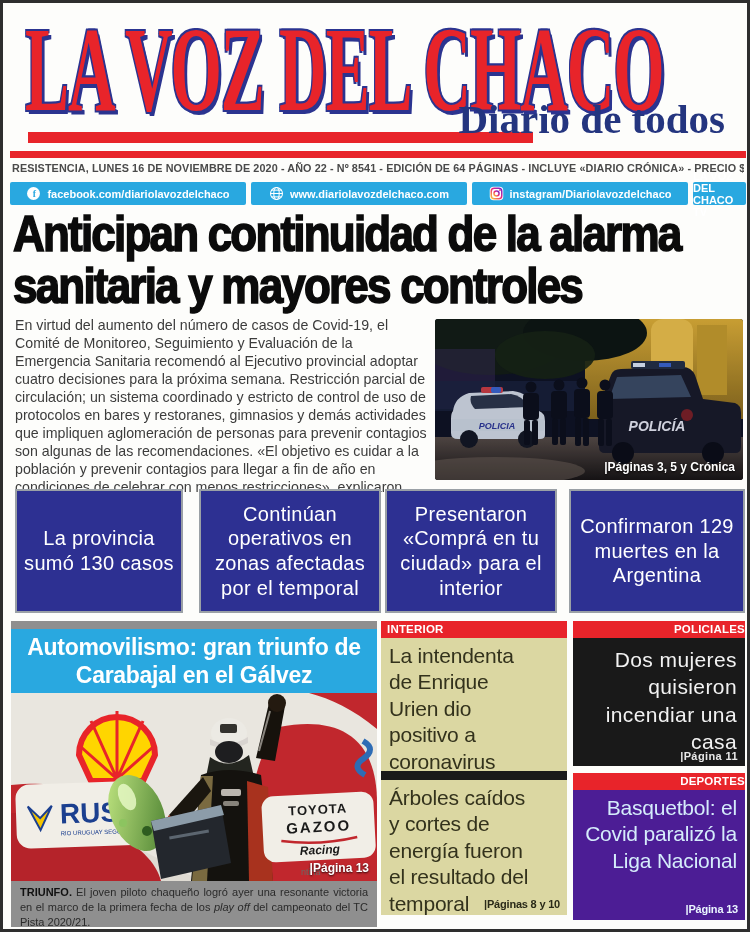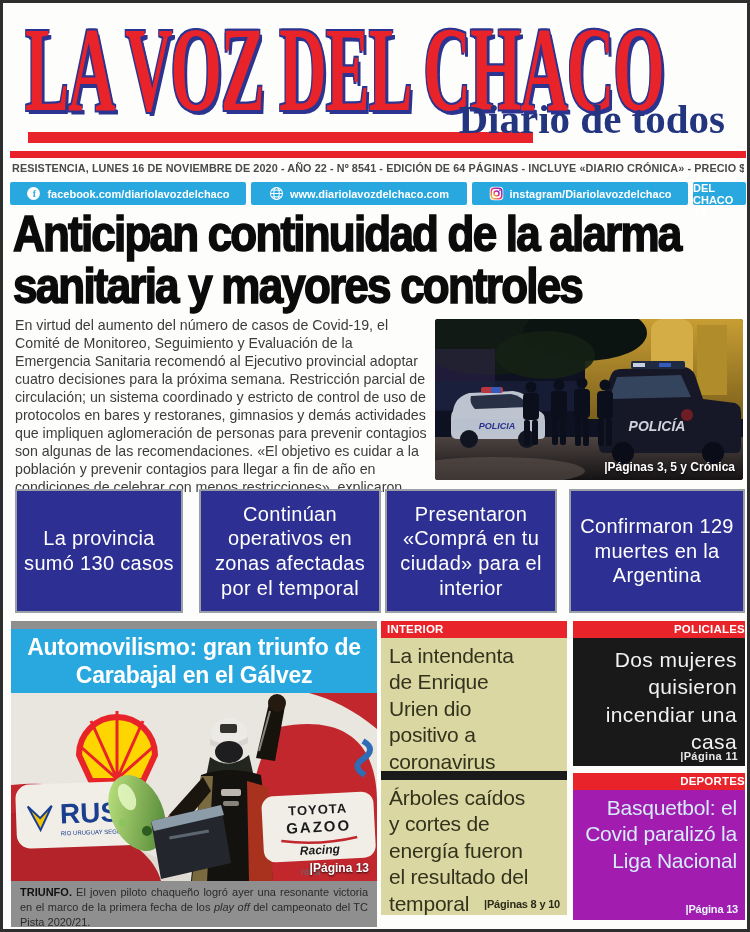--- a/index.html
+++ b/index.html
@@ -107,21 +107,21 @@
   }
   .beige-box .page-ref{ color:#2a2a18; }
   .col-right{ position:absolute; left:570px; top:618px; width:172px;text-align:right; }
   .black-box{
     background:#191919; color:#f2f2f2; font-size:21px; line-height:1.3;
     padding:8px 8px; height:128px; position:relative; letter-spacing:.4px;
   }
   .black-box .page-ref{ color:#e8e8e8; }
   .gap7{ height:7px; }
   .blue-box{
-    background:#a21caf; color:#d5ecfb; font-size:21px; line-height:1.26;
+    background:#4c1d95; color:#d5ecfb; font-size:21px; line-height:1.26;
     padding:5px 8px; height:130px; position:relative; letter-spacing:-.2px;
   }
   .blue-box .page-ref{ color:#eaf6ff; }
 </style>
 </head>
 <body>
 
 <div class="page">
 
   <div class="masthead-title">LA VOZ DEL CHACO</div>

